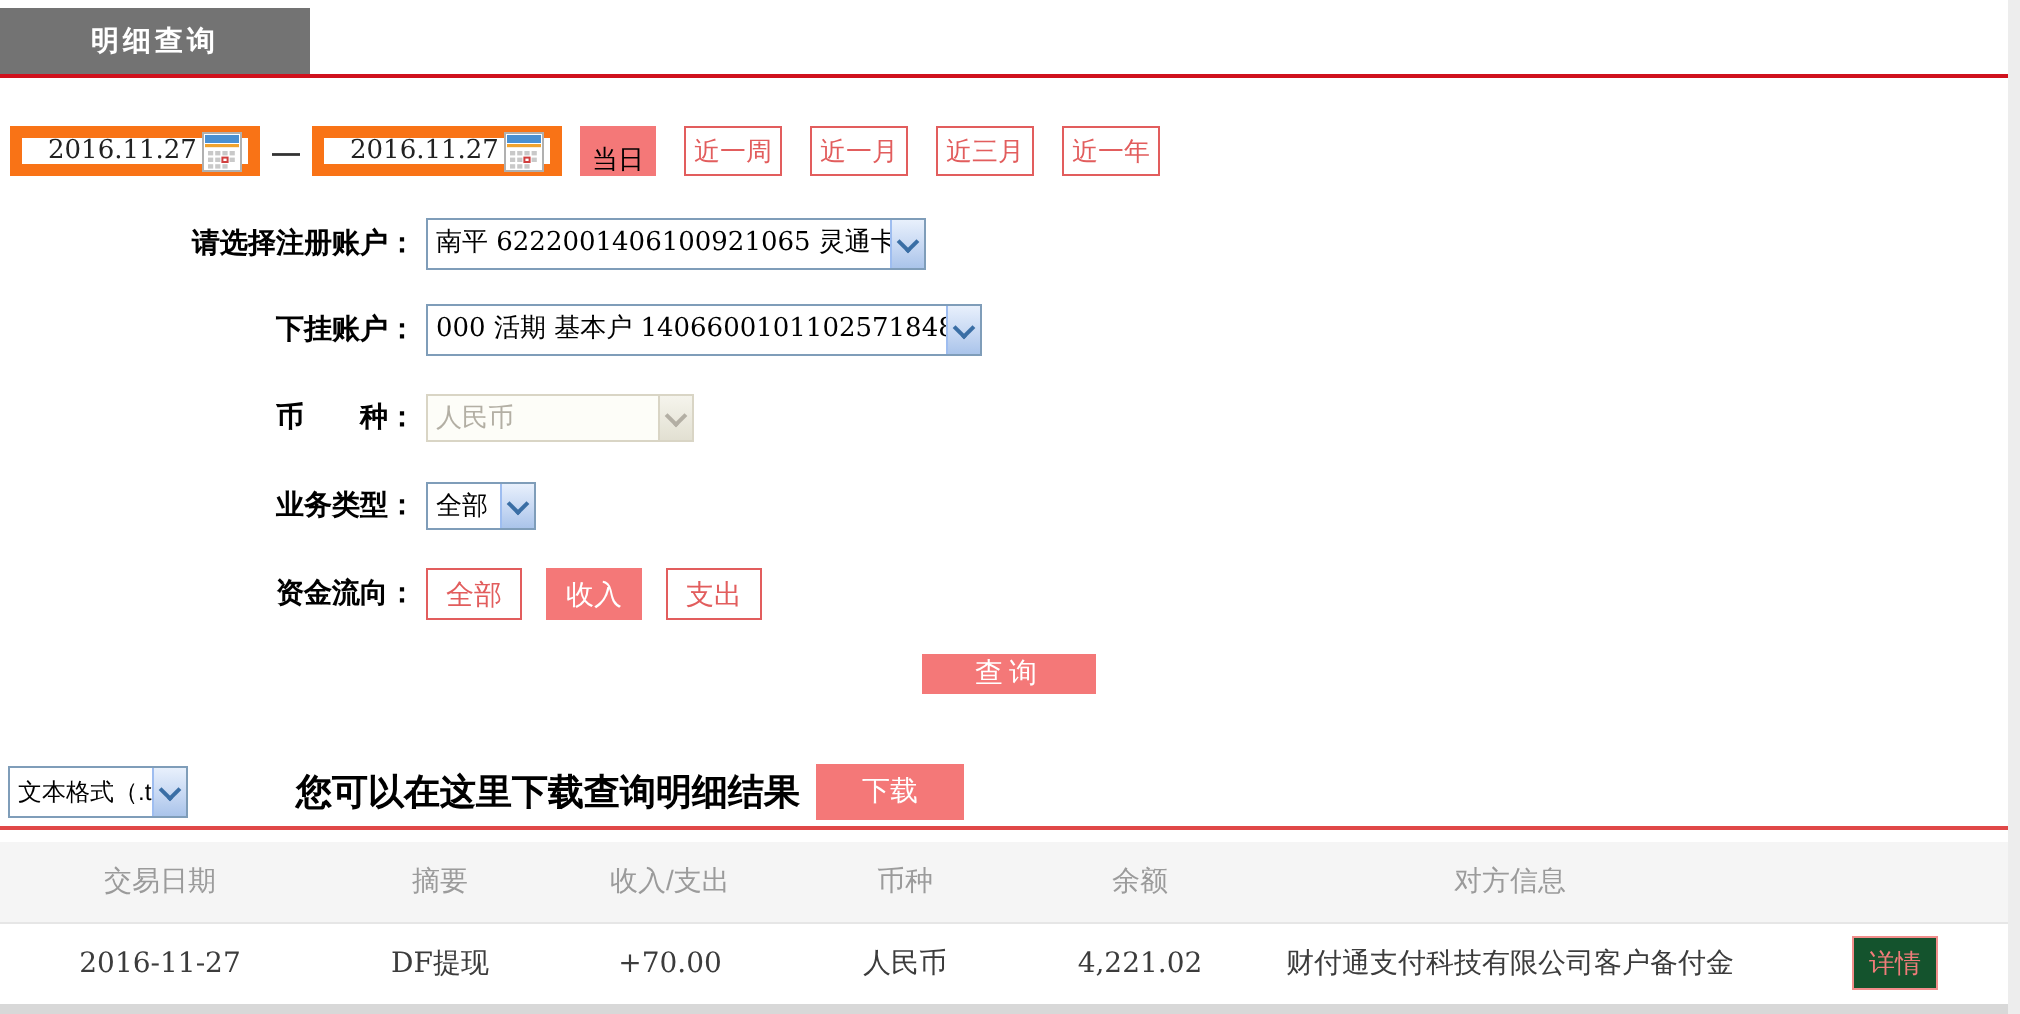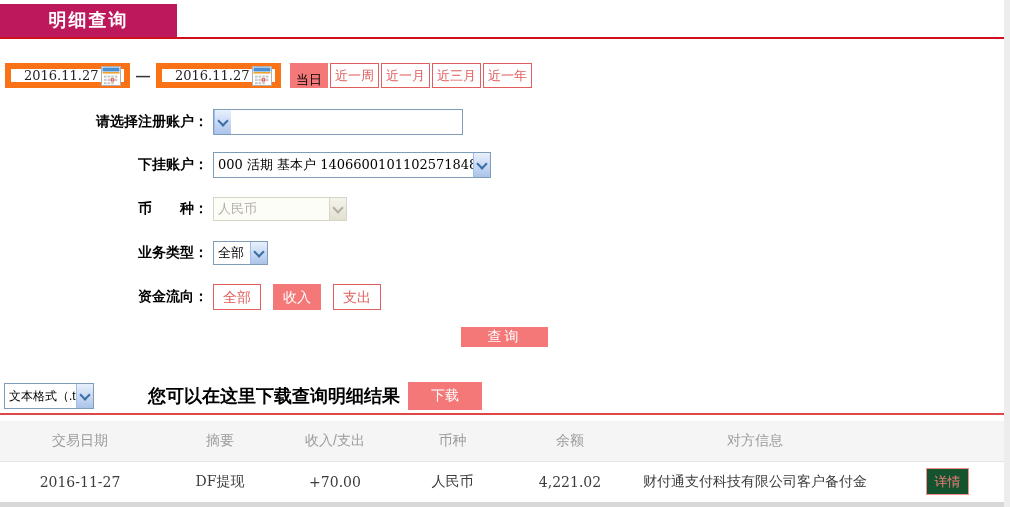--- a/index.html
+++ b/index.html
@@ -2,42 +2,42 @@
 <html><head>
 <meta charset="utf-8">
 <style>
   * { margin:0; padding:0; box-sizing:border-box; }
   body { font-family:"Liberation Sans","DejaVu Sans",sans-serif; background:#fff; }
   .page { position:relative; width:1010px; height:507px; background:#fff; overflow:hidden; }
   .right-strip { position:absolute; top:0; right:0; width:6px; height:507px; background:#ededed; }
   .bottom-strip { position:absolute; left:0; top:502px; width:1010px; height:5px; background:#d8d8d8; }
 
   
-  .tab { position:absolute; top:4px; left:0; width:177px; height:35px; background:#be185d;
-         color:#fff; font-size:18px; font-weight:bold; text-align:center; line-height:33px;
+  .tab { position:absolute; top:4px; left:0; width:155px; height:35px; background:#737373;
+         color:#fff; font-size:14px; font-weight:bold; text-align:center; line-height:33px;
          letter-spacing:2px; cursor:pointer; }
   .topline { position:absolute; top:37px; left:0; right:6px; height:2px; background:#d0111d; }
 
   
   .frow { position:absolute; left:0; display:flex; align-items:center; }
   .flabel { width:208px; text-align:right; font-size:14px; font-weight:bold; color:#000; flex:none; }
   .fctrl { margin-left:5px; display:flex; align-items:center; }
 
   .serif { font-family:"DejaVu Serif","Liberation Serif",serif; }
 
   
   .date-box { width:125px; height:25px; border:6px solid #f97316; background:#fff;
               display:flex; align-items:center; padding:0 3px 0 13px; }
   .date-box .dval { flex:1; font-size:13px; color:#222; }
   .date-box svg { flex:none; cursor:pointer; }
   .dash { margin:0 6px; font-size:14px; color:#333; font-weight:bold; }
 
   
   .qb { height:25px; font-size:13px; line-height:23px; padding:0 4px; text-align:center;
-        border:1px solid #e25d5d; color:#e25d5d; background:#fff; cursor:pointer; margin-left:2px; }
+        border:1px solid #e25d5d; color:#e25d5d; background:#fff; cursor:pointer; margin-left:14px; }
   .qb.active { background:#f47878; border-color:#f47878; color:#000000; padding:4px 5px; margin-left:9px; }
 
   
   .xsel { height:26px; border:1px solid #7f9db9; background:#fff; display:flex;
           align-items:stretch; cursor:pointer; }
   .xsel .sval { flex:1; font-size:13px; color:#000; padding:0 4px; line-height:24px;
                 white-space:nowrap; overflow:hidden; }
   .xsel .sarrow { width:17px; flex:none; border-left:1px solid #9ebdf0;
                   background:linear-gradient(#e8f0fc,#c4d6f2 60%,#aac4ea);
                   display:flex; align-items:center; justify-content:center; }
@@ -137,20 +137,21 @@
       <button class="qb">近一月</button>
       <button class="qb">近三月</button>
       <button class="qb">近一年</button>
     </div>
   </div>
 
   <div class="frow" style="top:109px;">
     <div class="flabel">请选择注册账户：</div>
     <div class="fctrl">
       <div class="xsel" style="width:250px;">
+        <span class="sval serif">南平 6222001406100921065 灵通卡</span>
         <span class="sarrow"></span>
       </div>
     </div>
   </div>
 
   <div class="frow" style="top:152px;">
     <div class="flabel">下挂账户：</div>
     <div class="fctrl">
       <div class="xsel" style="width:278px;">
         <span class="sval serif">000 活期 基本户 1406600101102571848</span>

